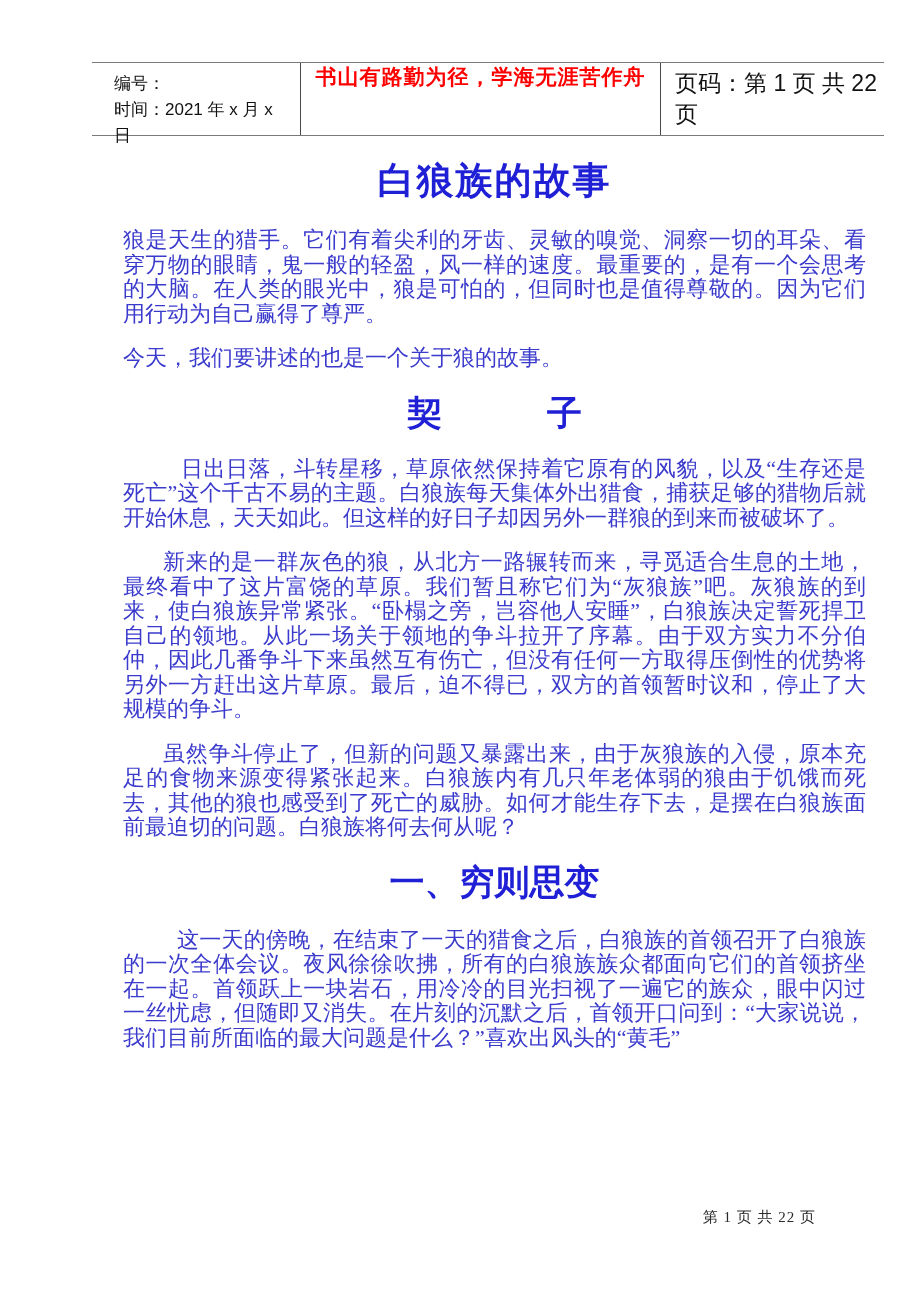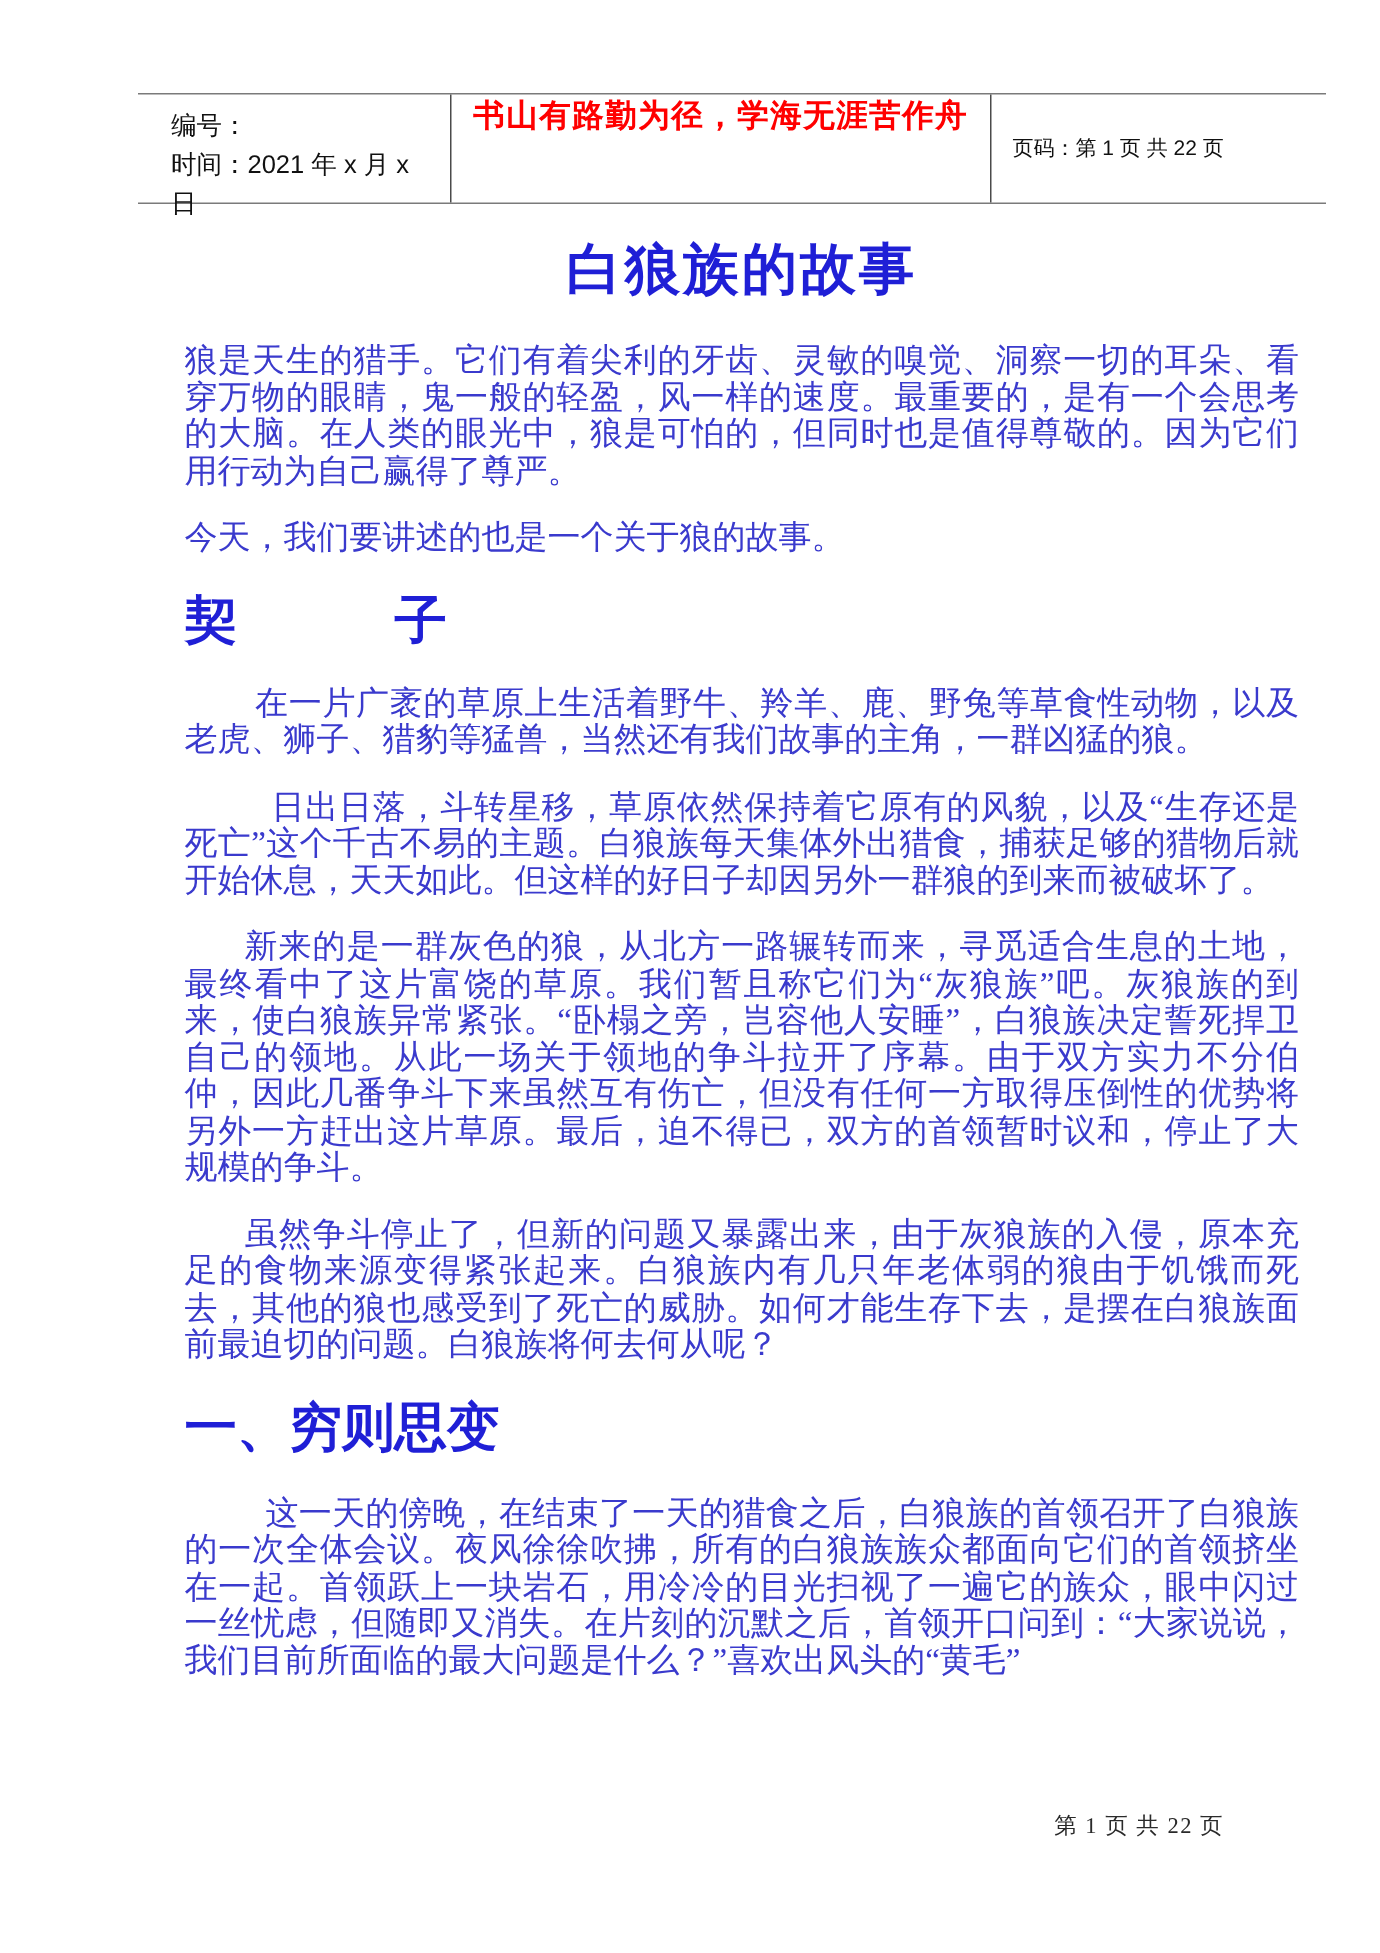--- a/index.html
+++ b/index.html
@@ -25,35 +25,35 @@
   }
   .h-mid {
     width:361px;
     border-left:1px solid #4a4a4a; border-right:1px solid #4a4a4a;
     display:flex; align-items:flex-start; justify-content:center;
     font-family:"Liberation Serif","DejaVu Serif",serif;
     font-weight:bold; font-size:21px; color:#ff0000; letter-spacing:1px;
   }
   .h-right {
     flex:1; display:flex; align-items:center; padding-left:14px;
-    font-size:14px; color:#111;
+    font-size:23px; color:#111;
   }
 
   
   .doc {
     position:absolute; left:95px; top:136px; width:743px;
     color:#3a3acd;
   }
   h1.doc-title {
     font-size:37px; line-height:46px; font-weight:bold; color:#1f1fd6;
     text-align:center; letter-spacing:2px; margin:22px 0 24px 0;
   }
   h2.section-heading {
     font-size:35px; line-height:46px; font-weight:bold; color:#1f1fd6;
-    text-align:left; margin:8px 0 20px 0;
+    text-align:center; margin:8px 0 20px 0;
   }
   h2.ch { margin:6px 0 22px 0; }
   .doc p {
     font-size:22px; line-height:24.5px; text-align:justify;
     margin:0 0 20px 0;
   }
   .in0   { text-indent:0; }
   .ind-s { text-indent:40px; }
   .ind-m { text-indent:47px; }
   .ind-l { text-indent:54px; }
@@ -85,21 +85,20 @@
   </div>
 
   <div class="doc">
     <h1 class="doc-title">白狼族的故事</h1>
 
     <p class="in0">狼是天生的猎手。它们有着尖利的牙齿、灵敏的嗅觉、洞察一切的耳朵、看穿万物的眼睛，鬼一般的轻盈，风一样的速度。最重要的，是有一个会思考的大脑。在人类的眼光中，狼是可怕的，但同时也是值得尊敬的。因为它们用行动为自己赢得了尊严。</p>
     <p class="in0">今天，我们要讲述的也是一个关于狼的故事。</p>
 
     <h2 class="section-heading">契　　　子</h2>
 
-    <p class="ind-m">在一片广袤的草原上生活着野牛、羚羊、鹿、野兔等草食性动物，以及老虎、狮子、猎豹等猛兽，当然还有我们故事的主角，一群凶猛的狼。</p>
     <p class="ind-xl">日出日落，斗转星移，草原依然保持着它原有的风貌，以及“生存还是死亡”这个千古不易的主题。白狼族每天集体外出猎食，捕获足够的猎物后就开始休息，天天如此。但这样的好日子却因另外一群狼的到来而被破坏了。</p>
     <p class="ind-s">新来的是一群灰色的狼，从北方一路辗转而来，寻觅适合生息的土地，最终看中了这片富饶的草原。我们暂且称它们为“灰狼族”吧。灰狼族的到来，使白狼族异常紧张。“卧榻之旁，岂容他人安睡”，白狼族决定誓死捍卫自己的领地。从此一场关于领地的争斗拉开了序幕。由于双方实力不分伯仲，因此几番争斗下来虽然互有伤亡，但没有任何一方取得压倒性的优势将另外一方赶出这片草原。最后，迫不得已，双方的首领暂时议和，停止了大规模的争斗。</p>
     <p class="ind-s">虽然争斗停止了，但新的问题又暴露出来，由于灰狼族的入侵，原本充足的食物来源变得紧张起来。白狼族内有几只年老体弱的狼由于饥饿而死去，其他的狼也感受到了死亡的威胁。如何才能生存下去，是摆在白狼族面前最迫切的问题。白狼族将何去何从呢？</p>
 
     <h2 class="section-heading ch">一、穷则思变</h2>
 
     <p class="ind-l last">这一天的傍晚，在结束了一天的猎食之后，白狼族的首领召开了白狼族的一次全体会议。夜风徐徐吹拂，所有的白狼族族众都面向它们的首领挤坐在一起。首领跃上一块岩石，用冷冷的目光扫视了一遍它的族众，眼中闪过一丝忧虑，但随即又消失。在片刻的沉默之后，首领开口问到：“大家说说，我们目前所面临的最大问题是什么？”喜欢出风头的“黄毛”</p>
   </div>
 
   <div class="footer">

